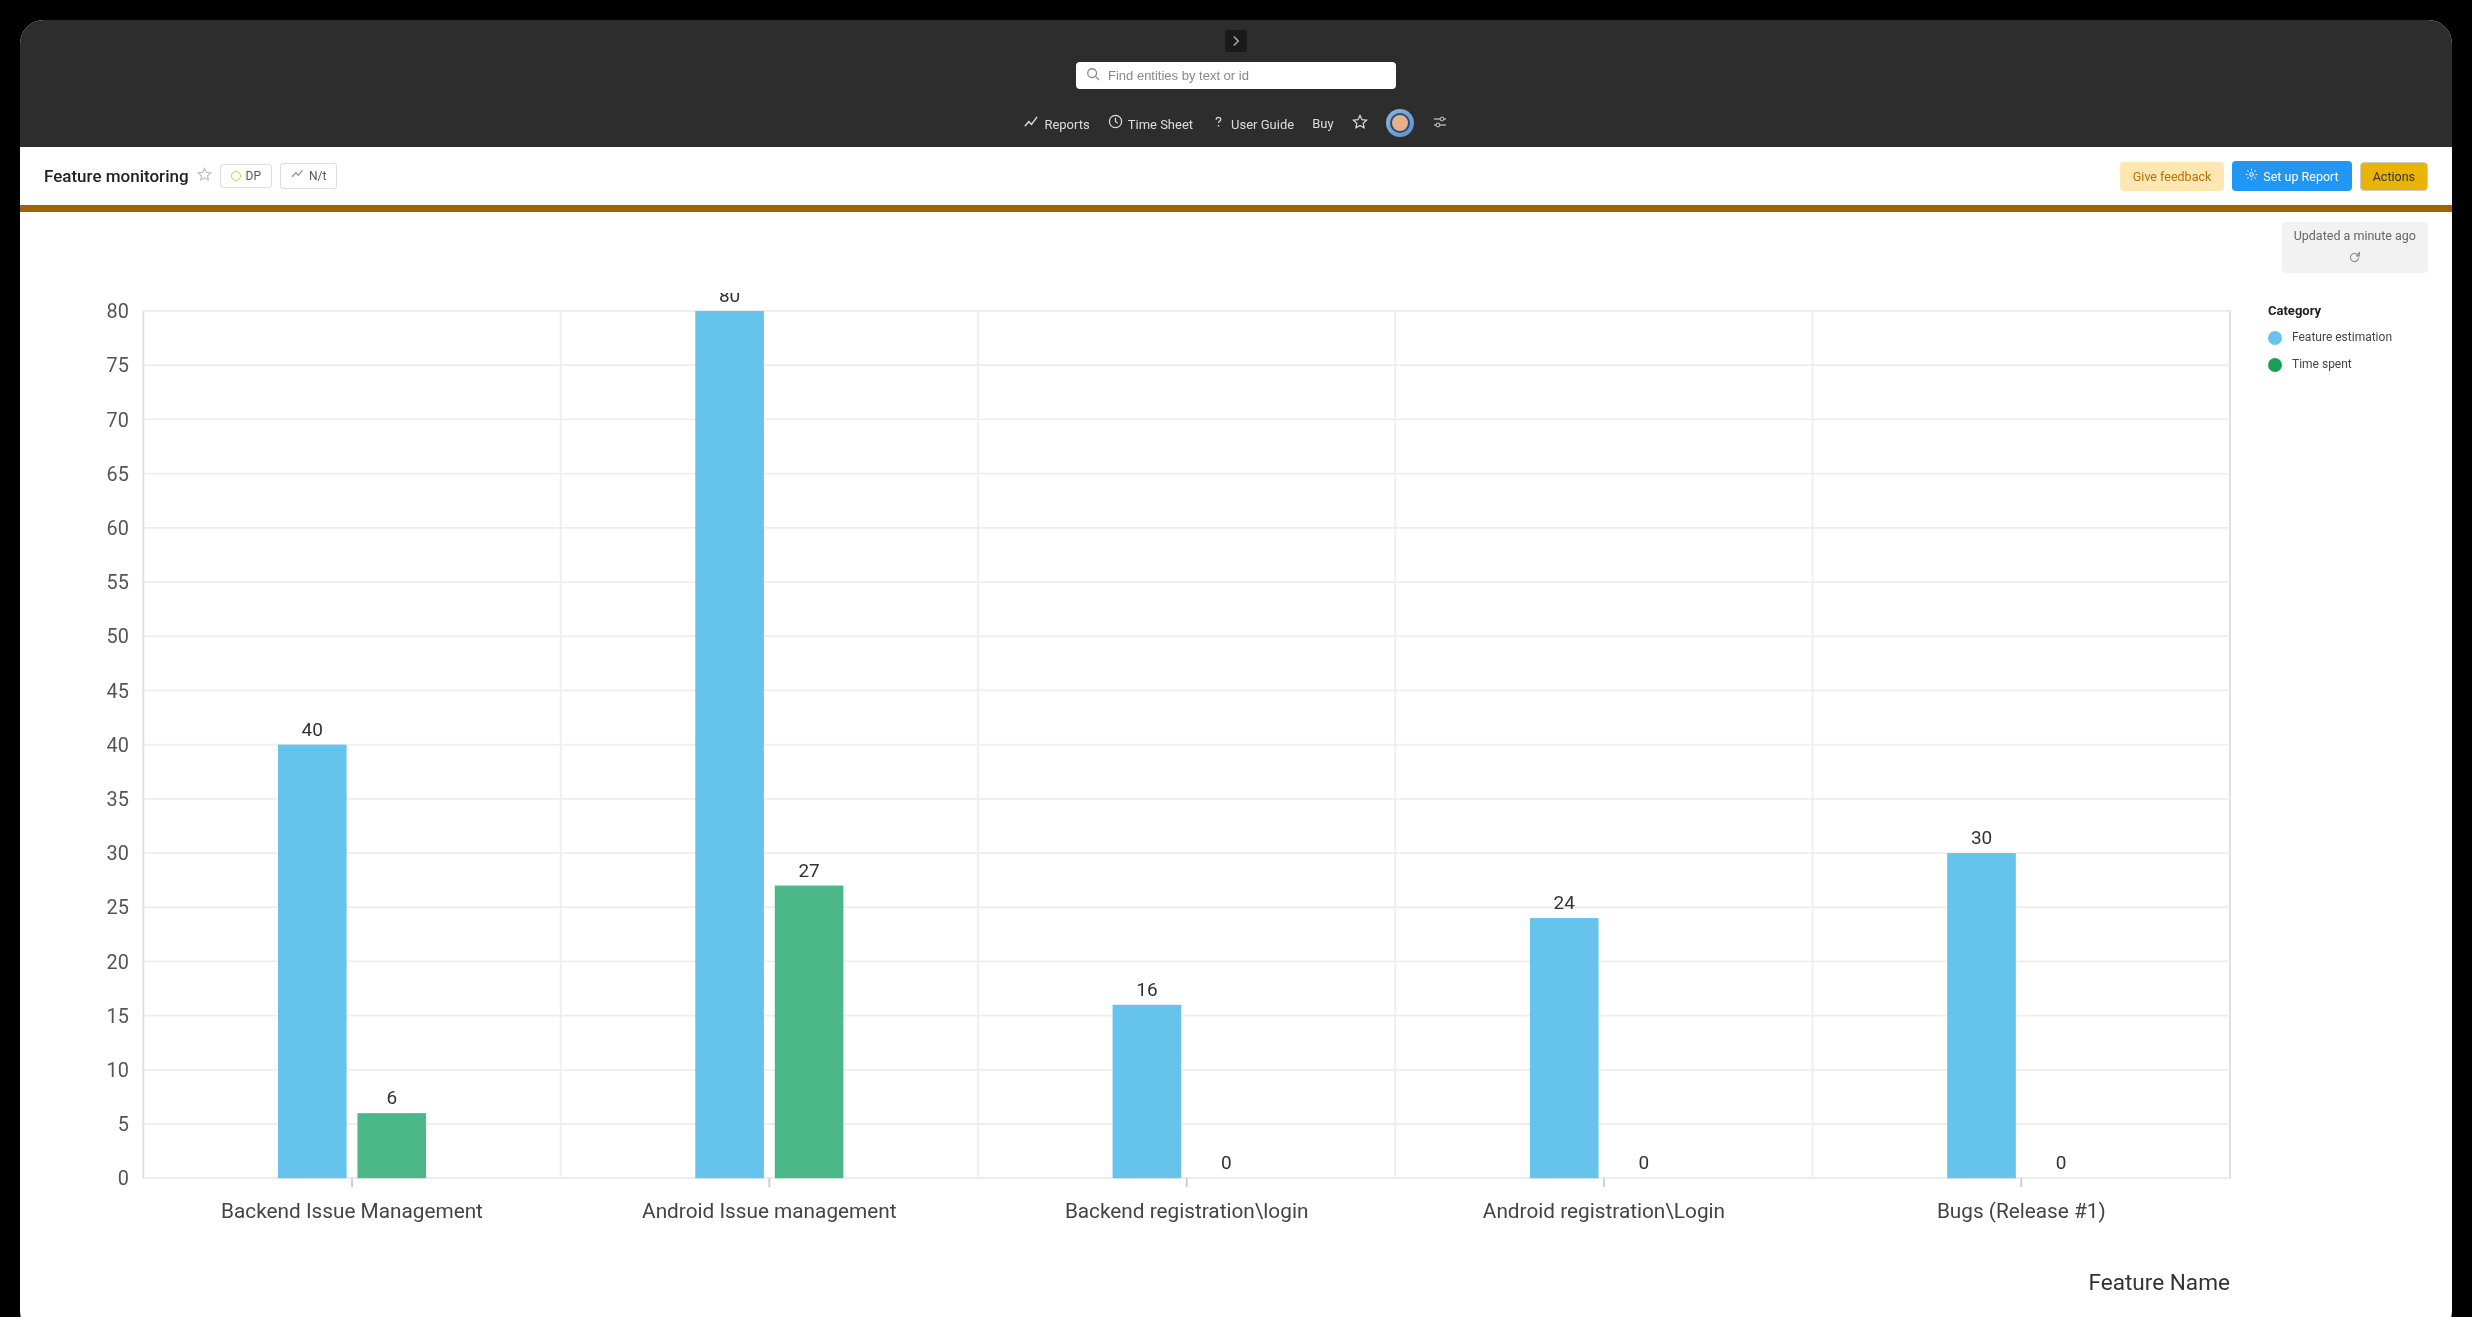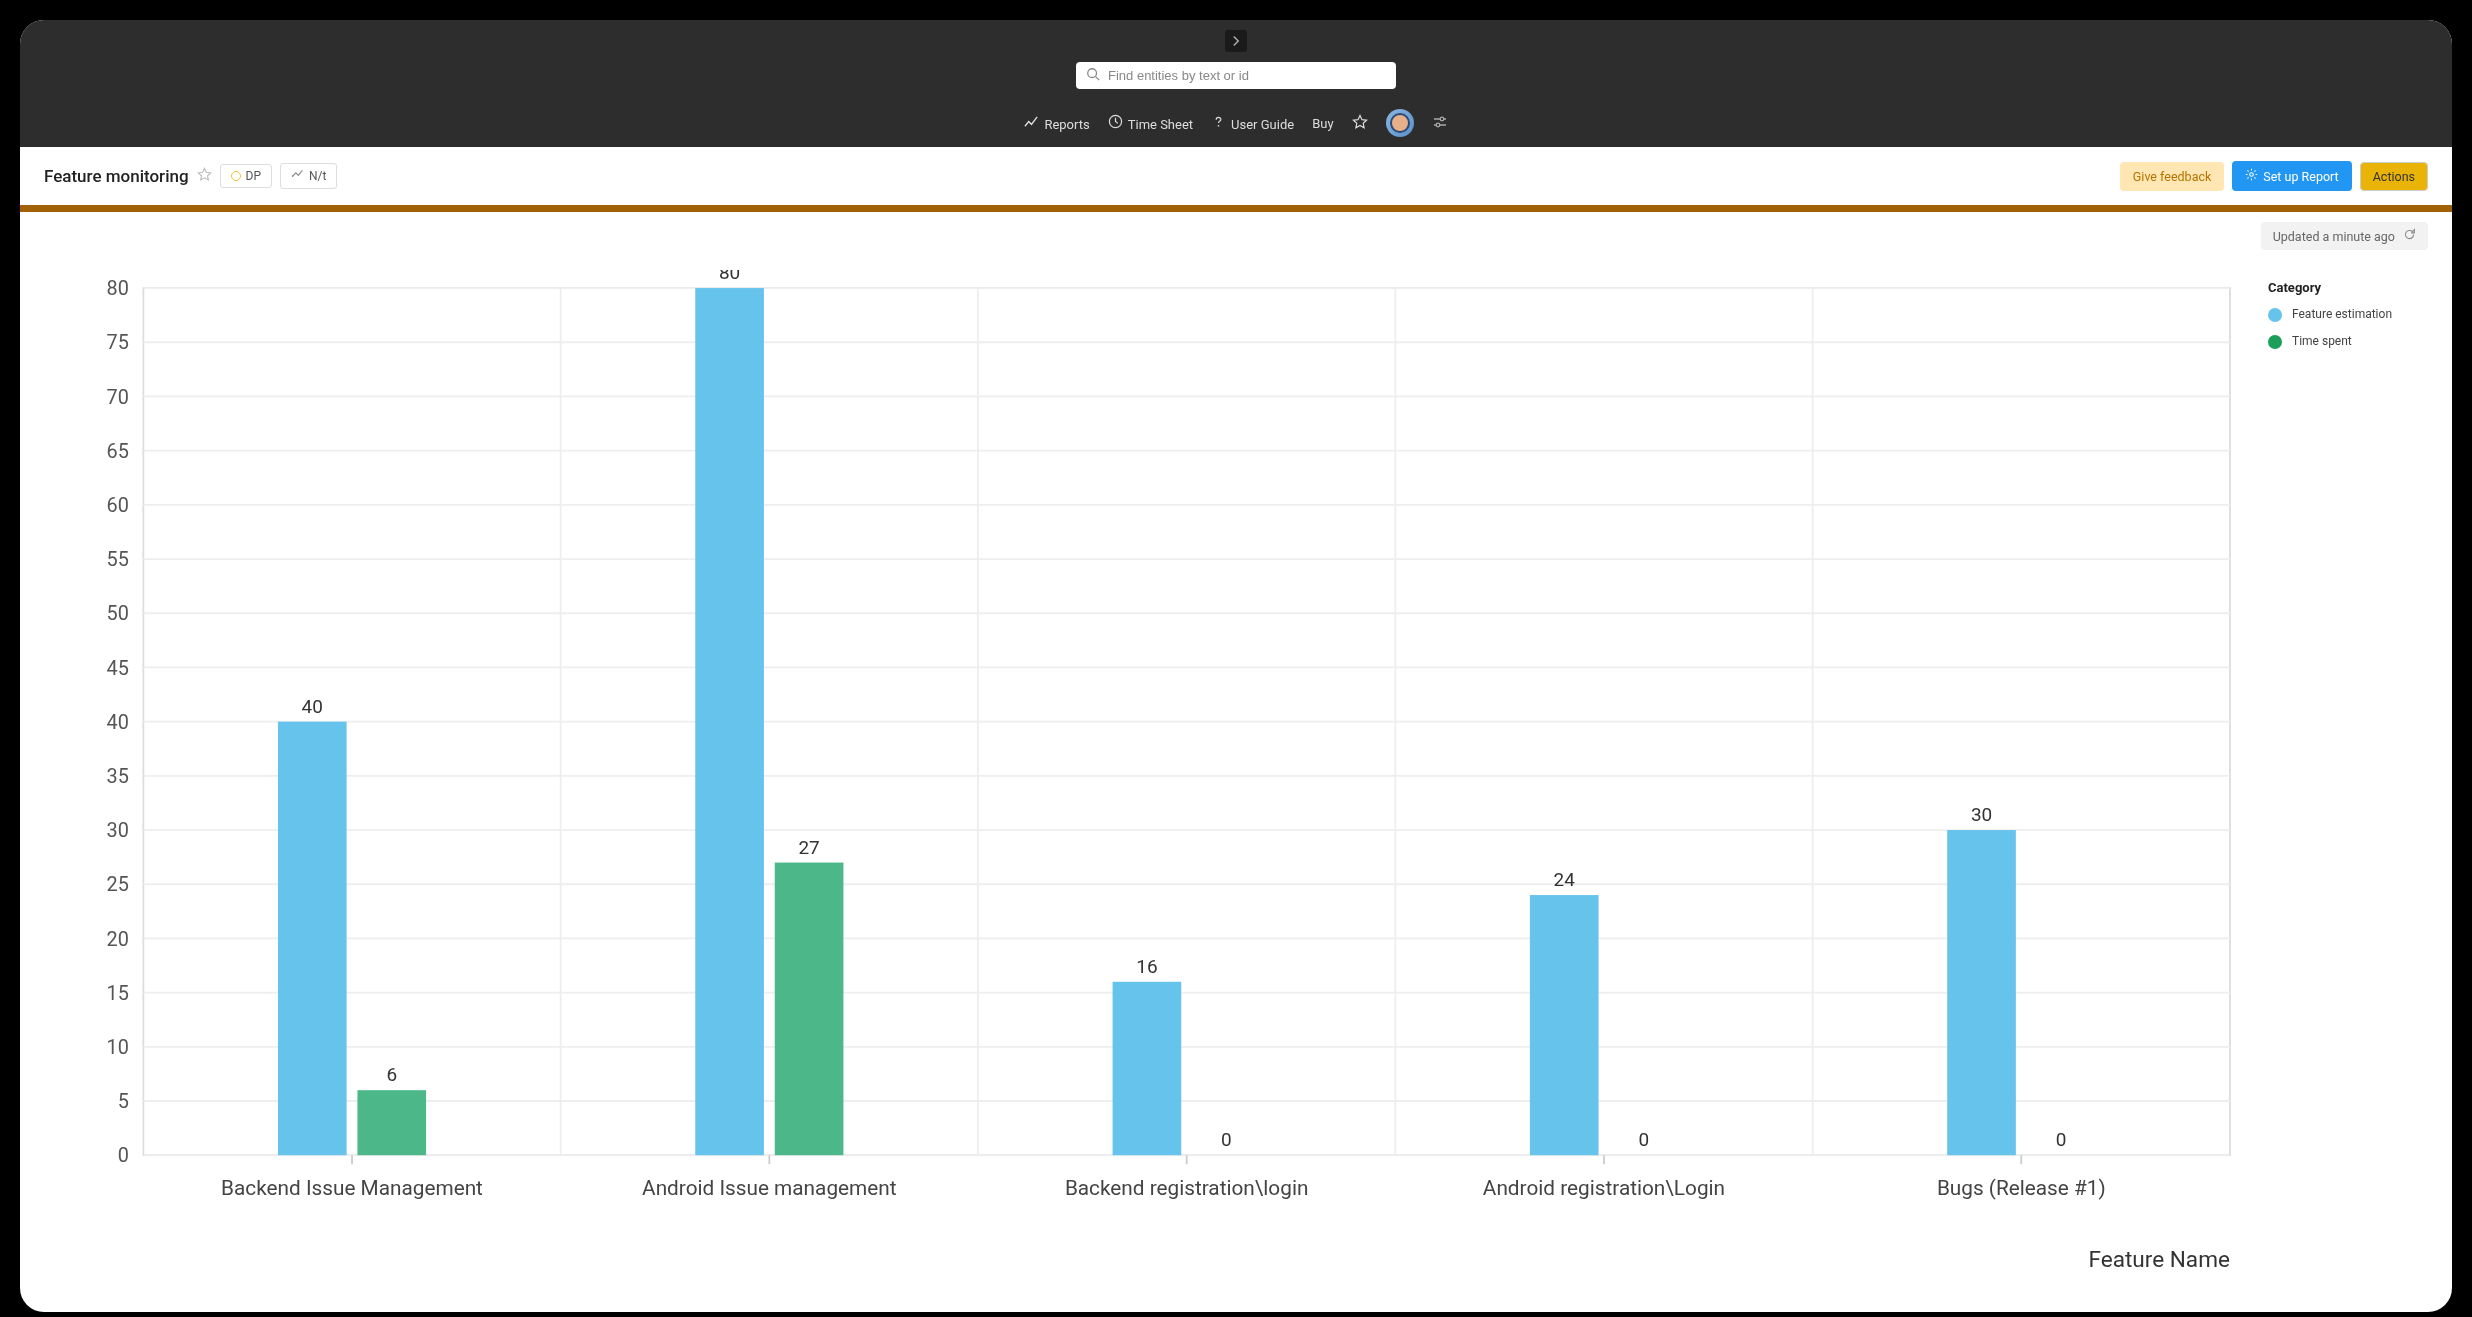--- a/index.html
+++ b/index.html
@@ -23,21 +23,21 @@
 .star-btn { color: #bbb; cursor: pointer; }
 .tag { border: 1px solid #ddd; border-radius: 3px; padding: 4px 10px; font-size: 12px; color: #555; display: flex; align-items: center; gap: 5px; cursor: pointer; }
 .tag .dot { width: 10px; height: 10px; border-radius: 50%; border: 1px solid #f0c040; background: #fff; }
 .subheader-spacer { flex: 1; }
 .btn { border-radius: 4px; padding: 6px 12px; font-size: 12.5px; cursor: pointer; border: 1px solid transparent; display: flex; align-items: center; gap: 5px; }
 .btn-feedback { background: #ffe6b3; color: #b37500; justify-content: center; }
 .btn-primary { background: #2196f3; color: #fff; }
 .btn-primary svg { width: 13px; height: 13px; }
 .btn-default { background: #eab308; border-color: #ccc; color: #333; }
 .status-row { display: flex; justify-content: flex-end; padding: 10px 24px 0; }
-.status-pill { background: #f2f2f2; border-radius: 4px; padding: 6px 12px; font-size: 12.5px; color: #666; display: flex; align-items: center; gap: 8px; }
+.status-pill { background: #f2f2f2; border-radius: 4px; padding: 6px 12px; font-size: 12.5px; color: #666; display: flex; align-items: center; gap: 8px; flex-direction: column; }
 .chart-area { display: flex; padding: 20px 24px 30px 24px; gap: 20px; }
 .chart-main { flex: 1; position: relative; }
 .legend { width: 160px; padding-top: 10px; }
 .legend-title { font-size: 13px; font-weight: 700; color: #222; margin-bottom: 12px; }
 .legend-item { display: flex; align-items: flex-start; gap: 10px; font-size: 12px; color: #444; margin-bottom: 12px; cursor: pointer; }
 .legend-dot { width: 14px; height: 14px; border-radius: 50%; flex-shrink: 0; margin-top: 1px; }
 .chart-svg { width: 100%; height: auto; display: block; }
 .plot-border { stroke: #ddd; stroke-width: 1; fill: none; }
 .bar-label { font-size: 10.5px; fill: #333; text-anchor: middle; }
 .xlabel-row { font-size: 12.5px; fill: #333; text-anchor: end; }

